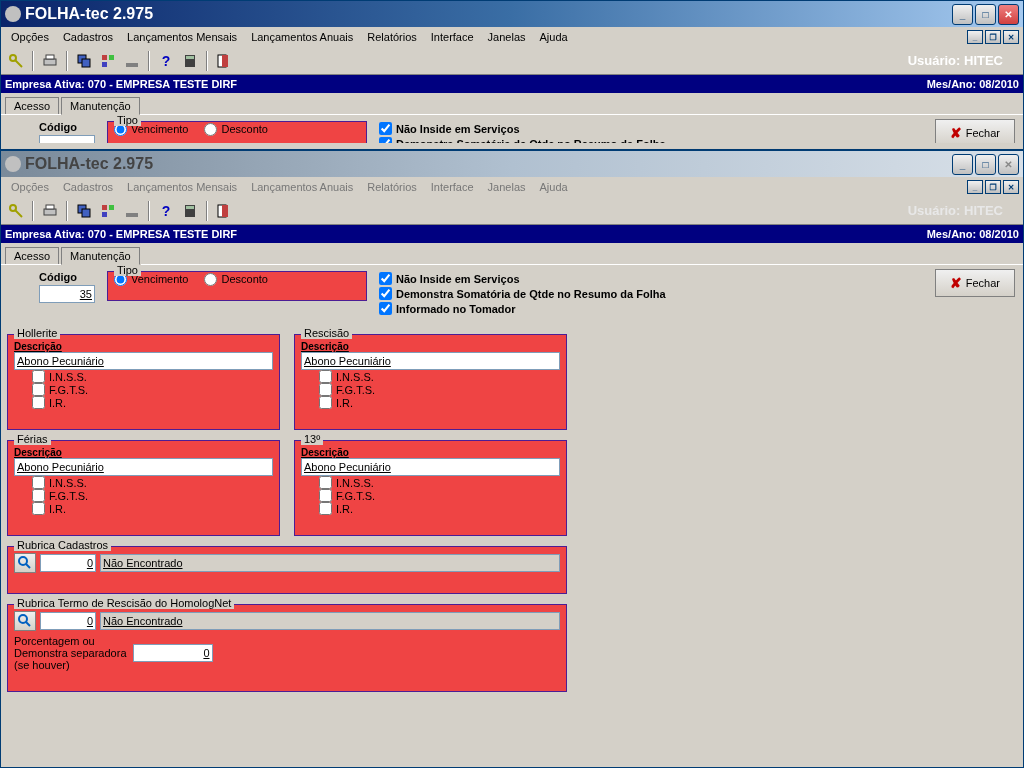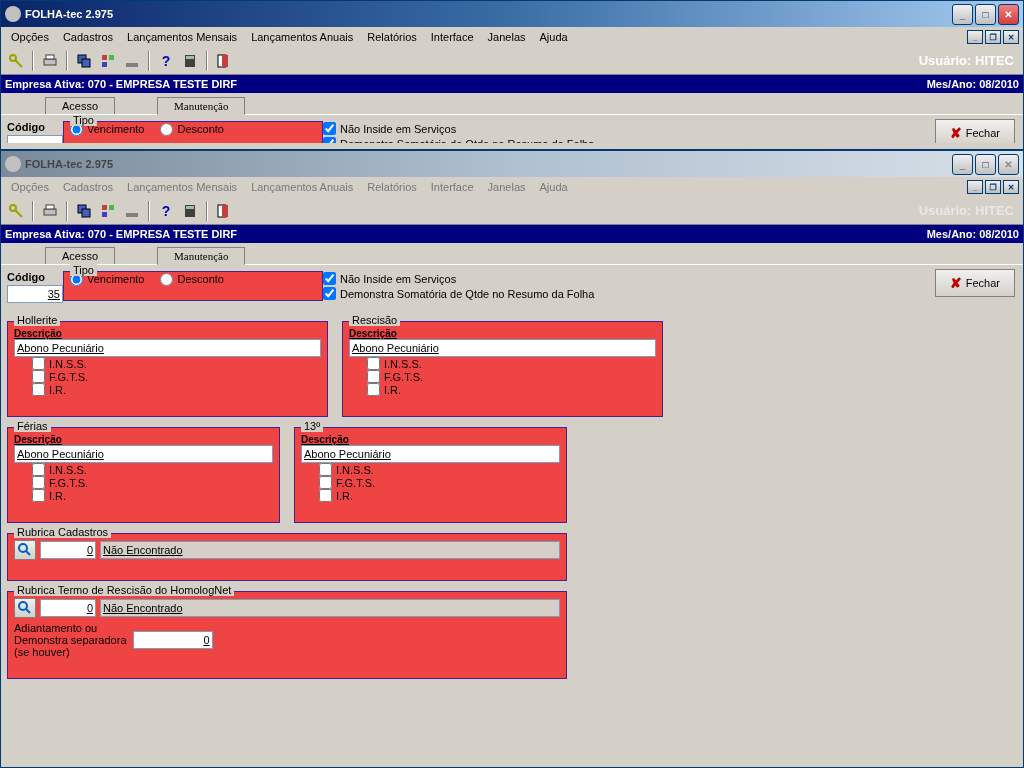--- a/index.html
+++ b/index.html
@@ -5,59 +5,59 @@
 * { box-sizing: border-box; margin: 0; padding: 0; font-family: Tahoma, Arial, sans-serif; font-size: 11px; }
 body { background: #d4d0c8; width: 1024px; height: 768px; overflow: hidden; position: relative; }
 
 .window { position: absolute; border: 1px solid #003c74; background: #d4d0c8; box-shadow: 2px 2px 4px rgba(0,0,0,0.2); }
 .win1 { left: 0; top: 0; width: 1024px; height: 150px; }
 .win2 { left: 0; top: 150px; width: 1024px; height: 618px; }
 
 .titlebar { height: 26px; background: linear-gradient(to right, #0a246a, #3a6ea5, #a6caf0); display: flex; align-items: center; padding: 0 4px; color: #fff; }
 .titlebar.inactive { background: linear-gradient(to right, #7a8a9a, #b0c0d0, #d8e0e8); color: #444; }
 .titlebar .icon { width: 16px; height: 16px; background: #c0c0c0; border-radius: 50%; margin-right: 4px; }
-.titlebar .title { font-weight: bold; font-size: 11px; flex: 0 0 auto; }
+.titlebar .title { font-weight: bold; font-size: 16px; flex: 0 0 auto; }
 .titlebar .spacer { flex: 1; }
 .winbtn { width: 21px; height: 21px; background: linear-gradient(#f0f0f0, #c0c0c0); border: 1px solid #003c74; border-radius: 3px; margin-left: 2px; display: flex; align-items: center; justify-content: center; font-size: 10px; font-weight: bold; color: #003c74; cursor: pointer; }
 .winbtn.close { background: linear-gradient(#f08080, #d04040); color: #fff; }
 .winbtn.close2 { background: linear-gradient(#f0f0f0, #c0c0c0); color: #888; }
 
 .menubar { height: 20px; background: #d4d0c8; display: flex; align-items: center; padding: 0 4px; gap: 2px; }
 .menubar .menuitem { padding: 2px 6px; cursor: pointer; }
 .menubar.inactive .menuitem { color: #777; }
 .mdi-btns { margin-left: auto; display: flex; gap: 0; }
 .mdi-btns .winbtn { width: 16px; height: 14px; border-radius: 0; font-size: 8px; }
 
 .toolbar { height: 28px; background: #d4d0c8; border-bottom: 1px solid #808080; display: flex; align-items: center; padding: 0 4px; gap: 2px; position: relative; }
 .toolbtn { width: 22px; height: 22px; display: flex; align-items: center; justify-content: center; cursor: pointer; border: 1px solid transparent; }
 .sep { width: 2px; height: 20px; border-left: 1px solid #808080; border-right: 1px solid #fff; margin: 0 3px; }
-.toolbar .userlbl { position: absolute; right: 9px; color: #fff; font-weight: bold; font-size: 13px; }
+.toolbar .userlbl { position: absolute; right: 20px; color: #fff; font-weight: bold; font-size: 13px; }
 .toolbar.inactive .userlbl { color: #e8e8e8; }
 
 .bluebar { height: 18px; background: #000080; color: #fff; font-weight: bold; font-size: 13px; display: flex; align-items: center; padding: 0 4px; }
 .bluebar .spacer { flex: 1; }
 
 .tabrow { height: 22px; display: flex; align-items: flex-end; padding: 2px 4px 0 4px; border-bottom: 1px solid #fff; }
-.tab { padding: 2px 16px; border: 1px solid #808080; border-bottom: none; background: #d4d0c8; margin-right: 2px; cursor: pointer; position: relative; margin-left: 40px; }
-.tab.active { background: #d4d0c8; border-bottom: 1px solid #d4d0c8; margin-bottom: -1px; z-index: 1; font-family: Liberation Serif, serif; }
+.tab { padding: 2px 8px; border: 1px solid #808080; border-bottom: none; background: #d4d0c8; margin-right: 2px; cursor: pointer; position: relative; }
+.tab.active { background: #d4d0c8; border-bottom: 1px solid #d4d0c8; margin-bottom: -1px; z-index: 1; }
 
 .content { padding: 6px; position: relative; }
 
-.row { display: flex; gap: 0; align-items: flex-start; margin-bottom: 6px; }
+.row { display: flex; gap: 12px; align-items: flex-start; margin-bottom: 6px; margin-left: 32px; }
 
 .lbl { font-weight: bold; font-size: 11px; }
 .input { background: #fff; border: 1px solid #7f9db9; height: 18px; padding: 1px 2px; text-decoration: underline; }
 .input.ra { text-align: right; }
 
 .groupbox { border: 1px solid #4c1d95; padding: 6px 6px 20px 6px; position: relative; background: #ef4444; }
 .groupbox > .legend { position: absolute; top: -8px; left: 6px; background: #d4d0c8; padding: 0 3px; font-size: 11px; }
 
 .radio, .check { display: flex; align-items: center; gap: 4px; cursor: pointer; margin: 1px 0; }
 .radio input, .check input { margin: 0; }
-.check.bold label { font-weight: normal; }
+.check.bold label { font-weight: bold; }
 
 .grid2 { display: flex; gap: 14px; }
 .grid2 > div { flex: 1; }
 
 .closebtn { position: absolute; right: 8px; top: 4px; width: 80px; height: 28px; background: linear-gradient(#f0f0f0, #d4d0c8); border: 1px solid #808080; display: flex; align-items: center; justify-content: center; gap: 4px; cursor: pointer; font-size: 11px; }
 .closebtn .x { color: #c00000; font-weight: bold; font-size: 14px; }
 
 .magnify { width: 22px; height: 20px; border: 1px solid #808080; background: linear-gradient(#f0f0f0, #d4d0c8); display: flex; align-items: center; justify-content: center; cursor: pointer; }
 
 .checkgroup { margin-left: 18px; }
@@ -299,26 +299,30 @@
       </div>
       <div style="display:flex;flex-direction:column;">
         <div class="check bold">
             <input type="checkbox" checked="" style="">
             <label>Não Inside em Serviços</label>
           </div>
         <div class="check bold">
             <input type="checkbox" checked="" style="">
             <label>Demonstra Somatória de Qtde no Resumo da Folha</label>
           </div>
+        <div class="check bold">
+            <input type="checkbox" checked="" style="">
+            <label>Informado no Tomador</label>
+          </div>
       </div>
     </div>
 
     <div style="height:12px"></div>
 
-    <div class="grid2" style="width:656px;">
+    <div class="grid2" style="width:560px;">
       <div class="groupbox">
         <span class="legend">Hollerite</span>
         <div class="desc-label">Descrição</div>
         <input class="input" style="width: 100%;" value="Abono Pecuniário">
         <div class="checkgroup">
           <div class="check">
               <input type="checkbox" style="">
               <label>I.N.S.S.</label>
             </div>
           <div class="check">
@@ -420,21 +424,21 @@
             <svg width="14" height="14">
               <circle cx="5" cy="5" r="4" fill="none" stroke="#0060c0" stroke-width="2"></circle>
               <line x1="8" y1="8" x2="12" y2="12" stroke="#0060c0" stroke-width="2"></line>
             </svg>
           </div>
         <input class="input ra" style="width: 56px;" value="0">
         <input class="input" style="flex: 1 1 0%; background: rgb(212, 208, 200);" readonly="" value="Não Encontrado">
       </div>
       <div style="display:flex;gap:6px;align-items:center;margin-top:4px;">
         <div style="line-height:12px;">
-          <div>Adiantamento ou</div>
+          <div>Porcentagem ou</div>
           <div>Demonstra separadora</div>
           <div>(se houver)</div>
         </div>
         <input class="input ra" style="width: 80px;" value="0">
       </div>
     </div>
 
   </div>
 </div>
 

